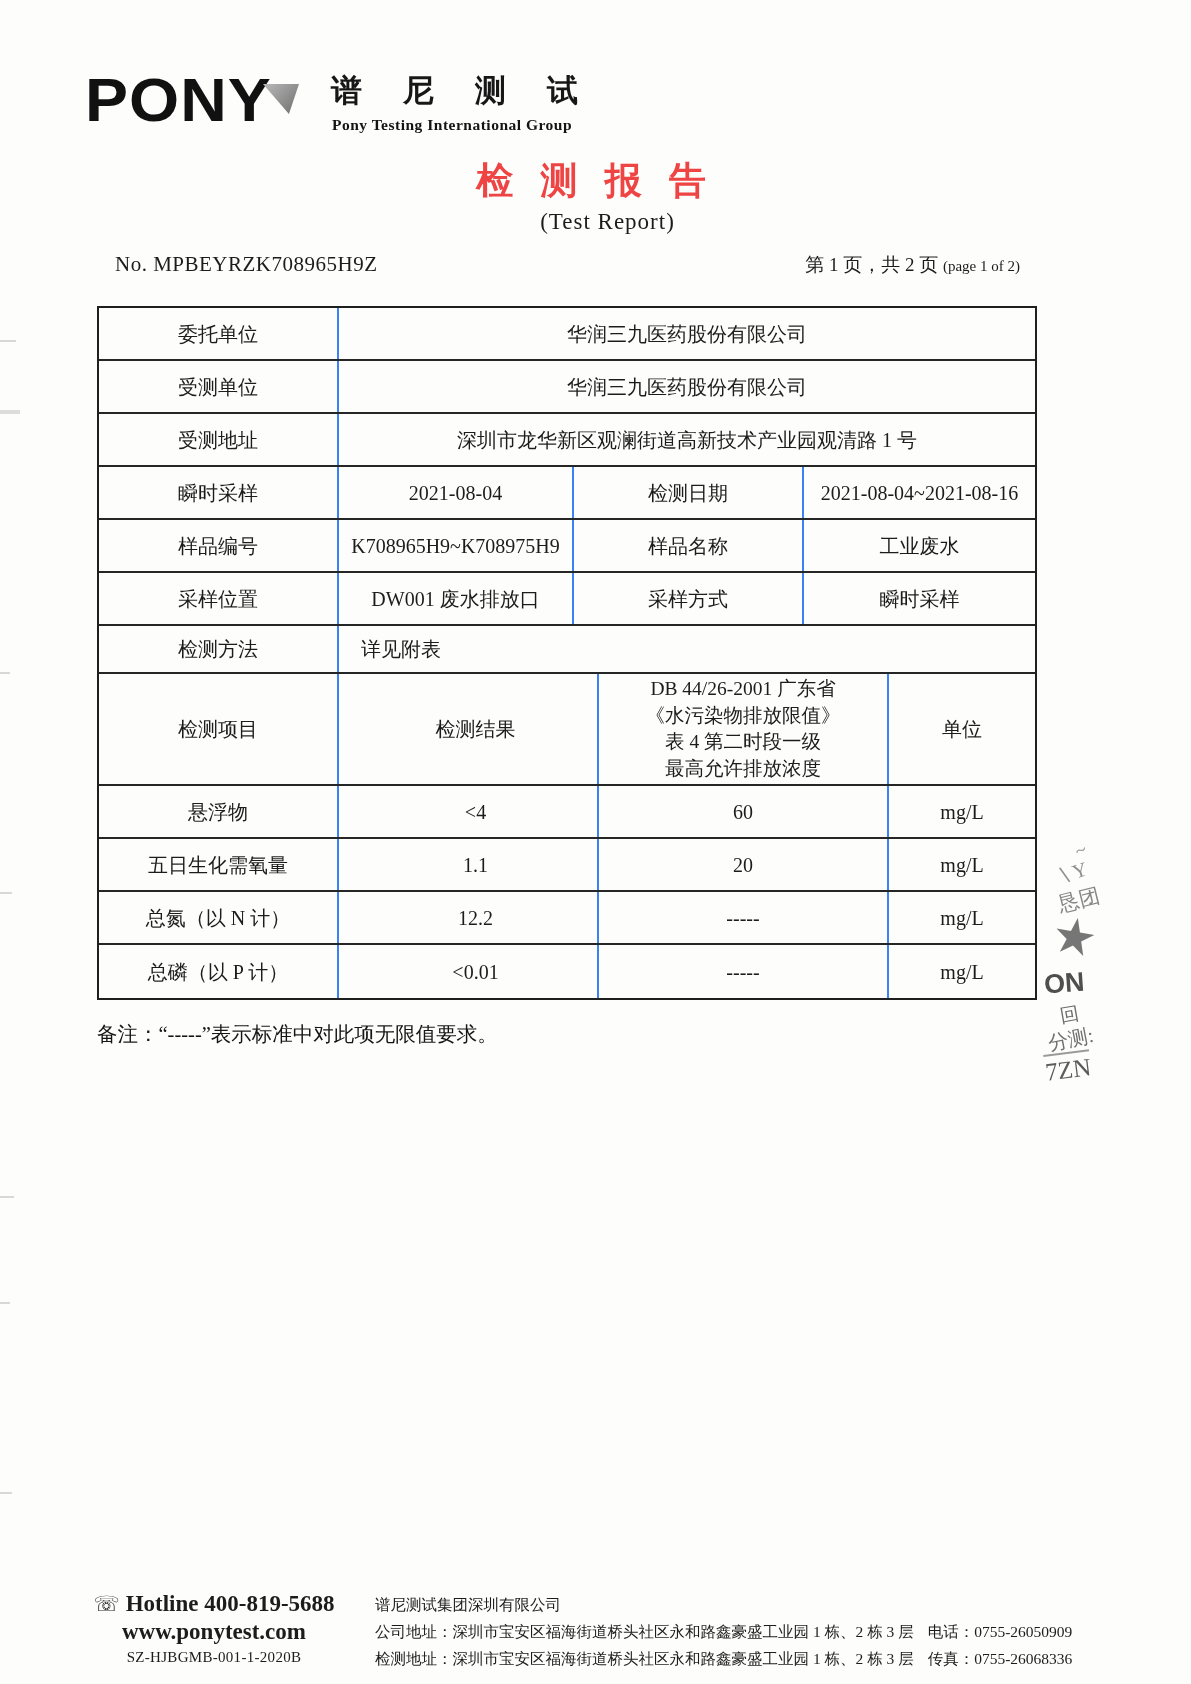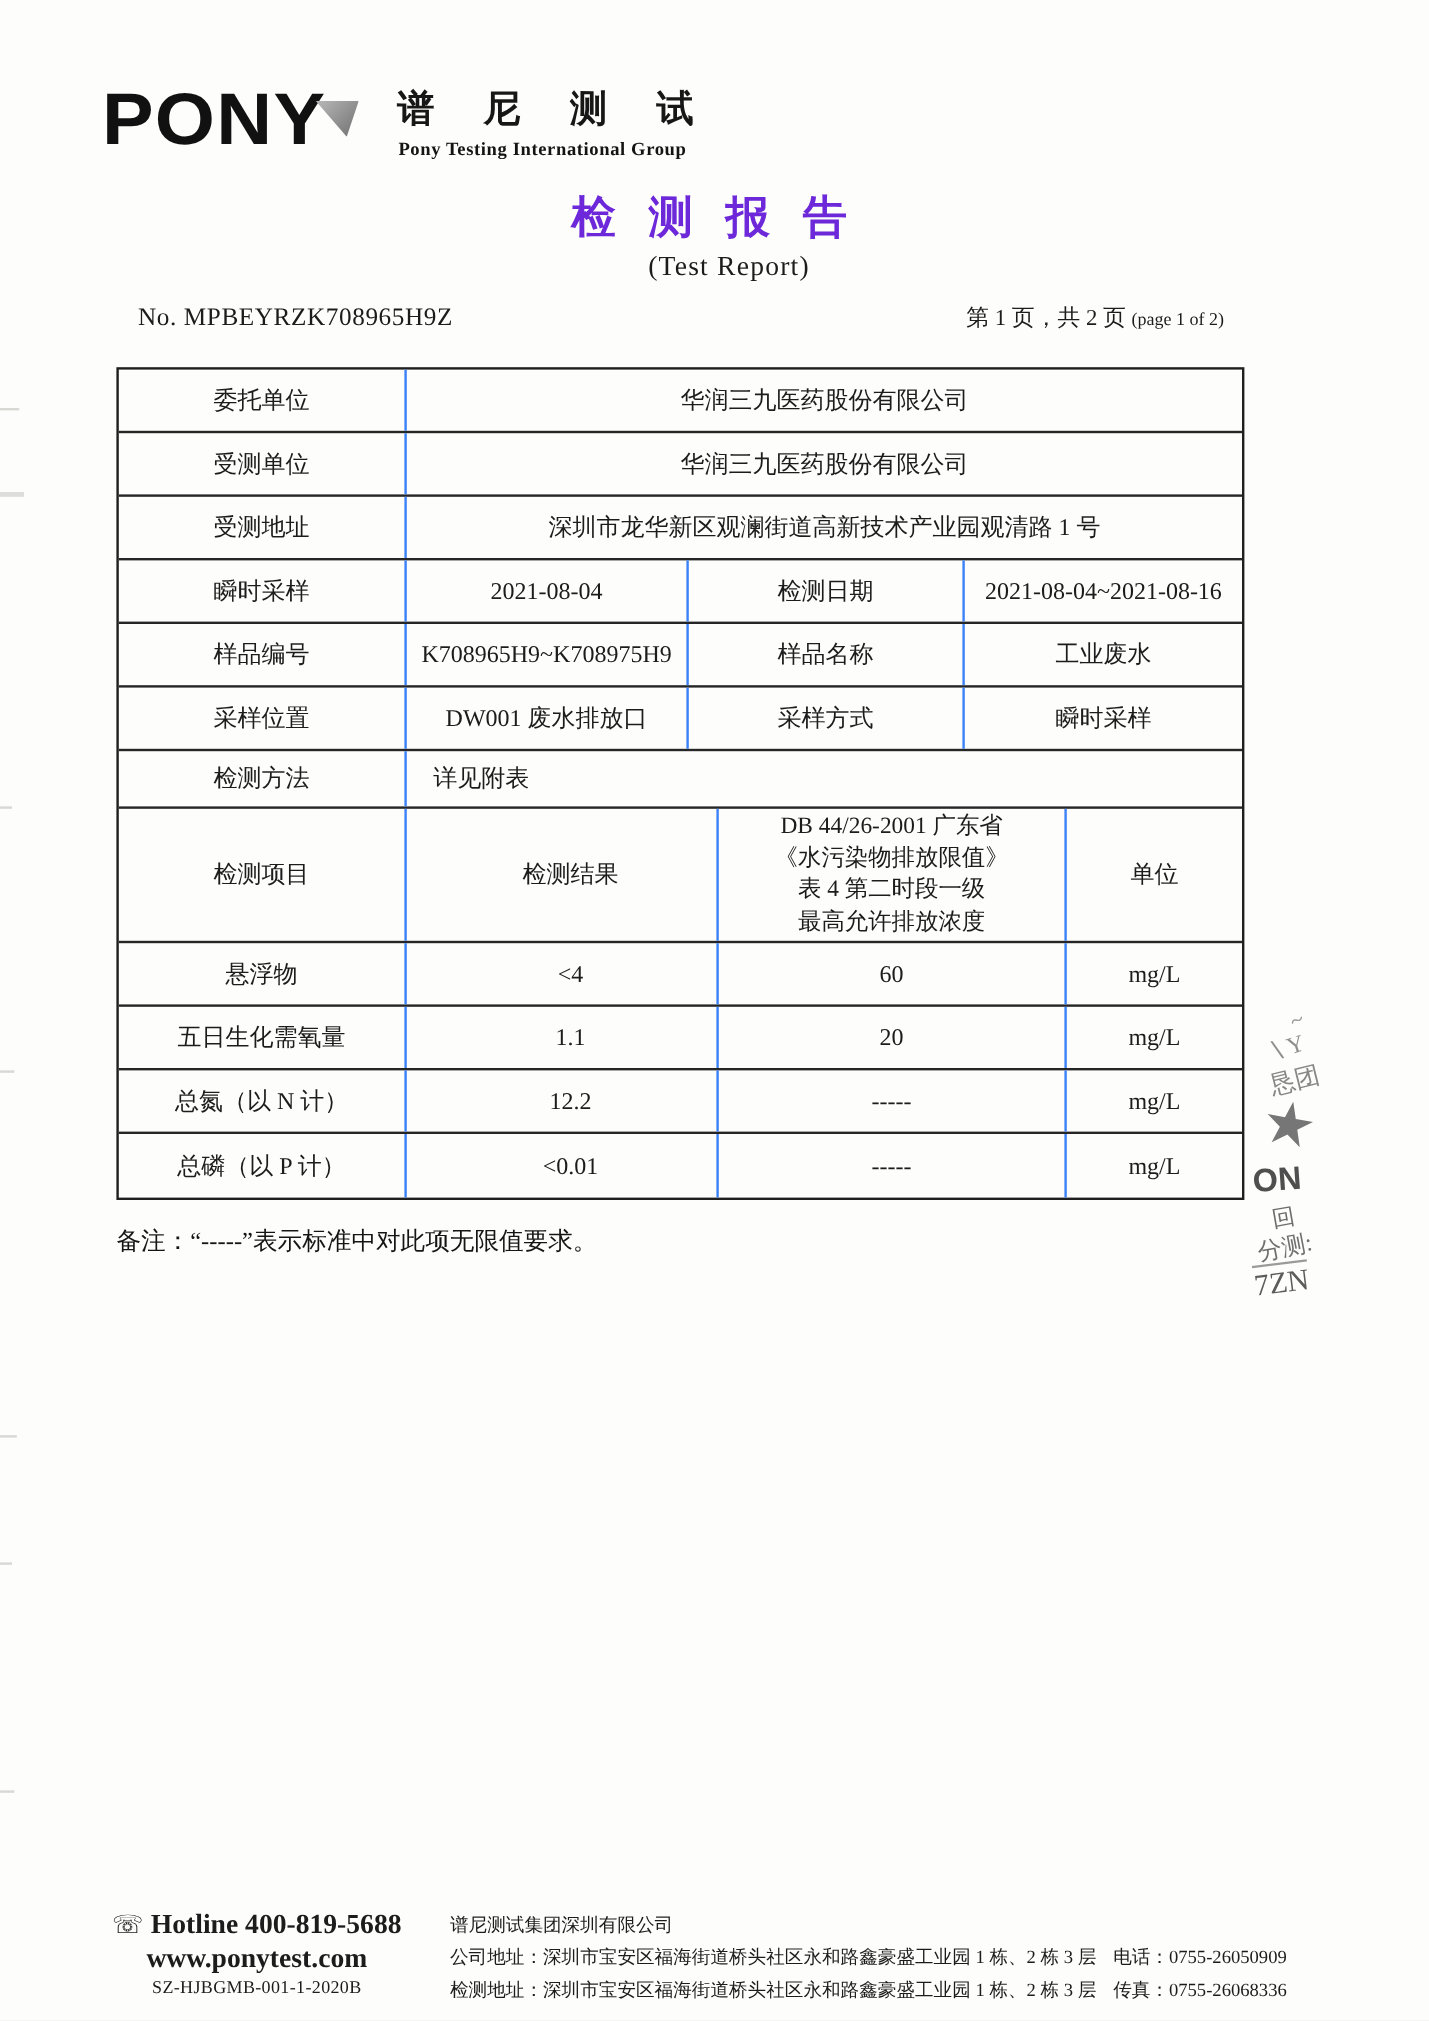--- a/index.html
+++ b/index.html
@@ -34,21 +34,21 @@
     letter-spacing: 41px; white-space: nowrap; color: #171717;
   }
   .logo-en {
     position: absolute; left: 247px; top: 46px;
     font-size: 15.5px; font-weight: bold; letter-spacing: 0.5px; color: #141414;
     white-space: nowrap;
   }
 
   
   .title-block { position: absolute; left: 0; top: 156px; width: 100%; text-align: center; }
-  .title-cn { font-size: 37px; font-weight: bold; letter-spacing: 9px; color: #6d28d9; }
+  .title-cn { font-size: 37px; font-weight: bold; letter-spacing: 9px; color: #ef4444; }
   .title-en { font-size: 23px; margin-top: 3px; letter-spacing: 1px; padding-left: 24px; }
 
   
   .no-row { position: absolute; left: 115px; top: 252px; width: 905px; display: flex; justify-content: space-between; align-items: baseline; }
   .report-no { font-size: 21px; letter-spacing: 0.5px; }
   .page-info { font-size: 19px; white-space: nowrap; }
   .page-info .en { font-size: 15px; }
 
   
   .report-table {

